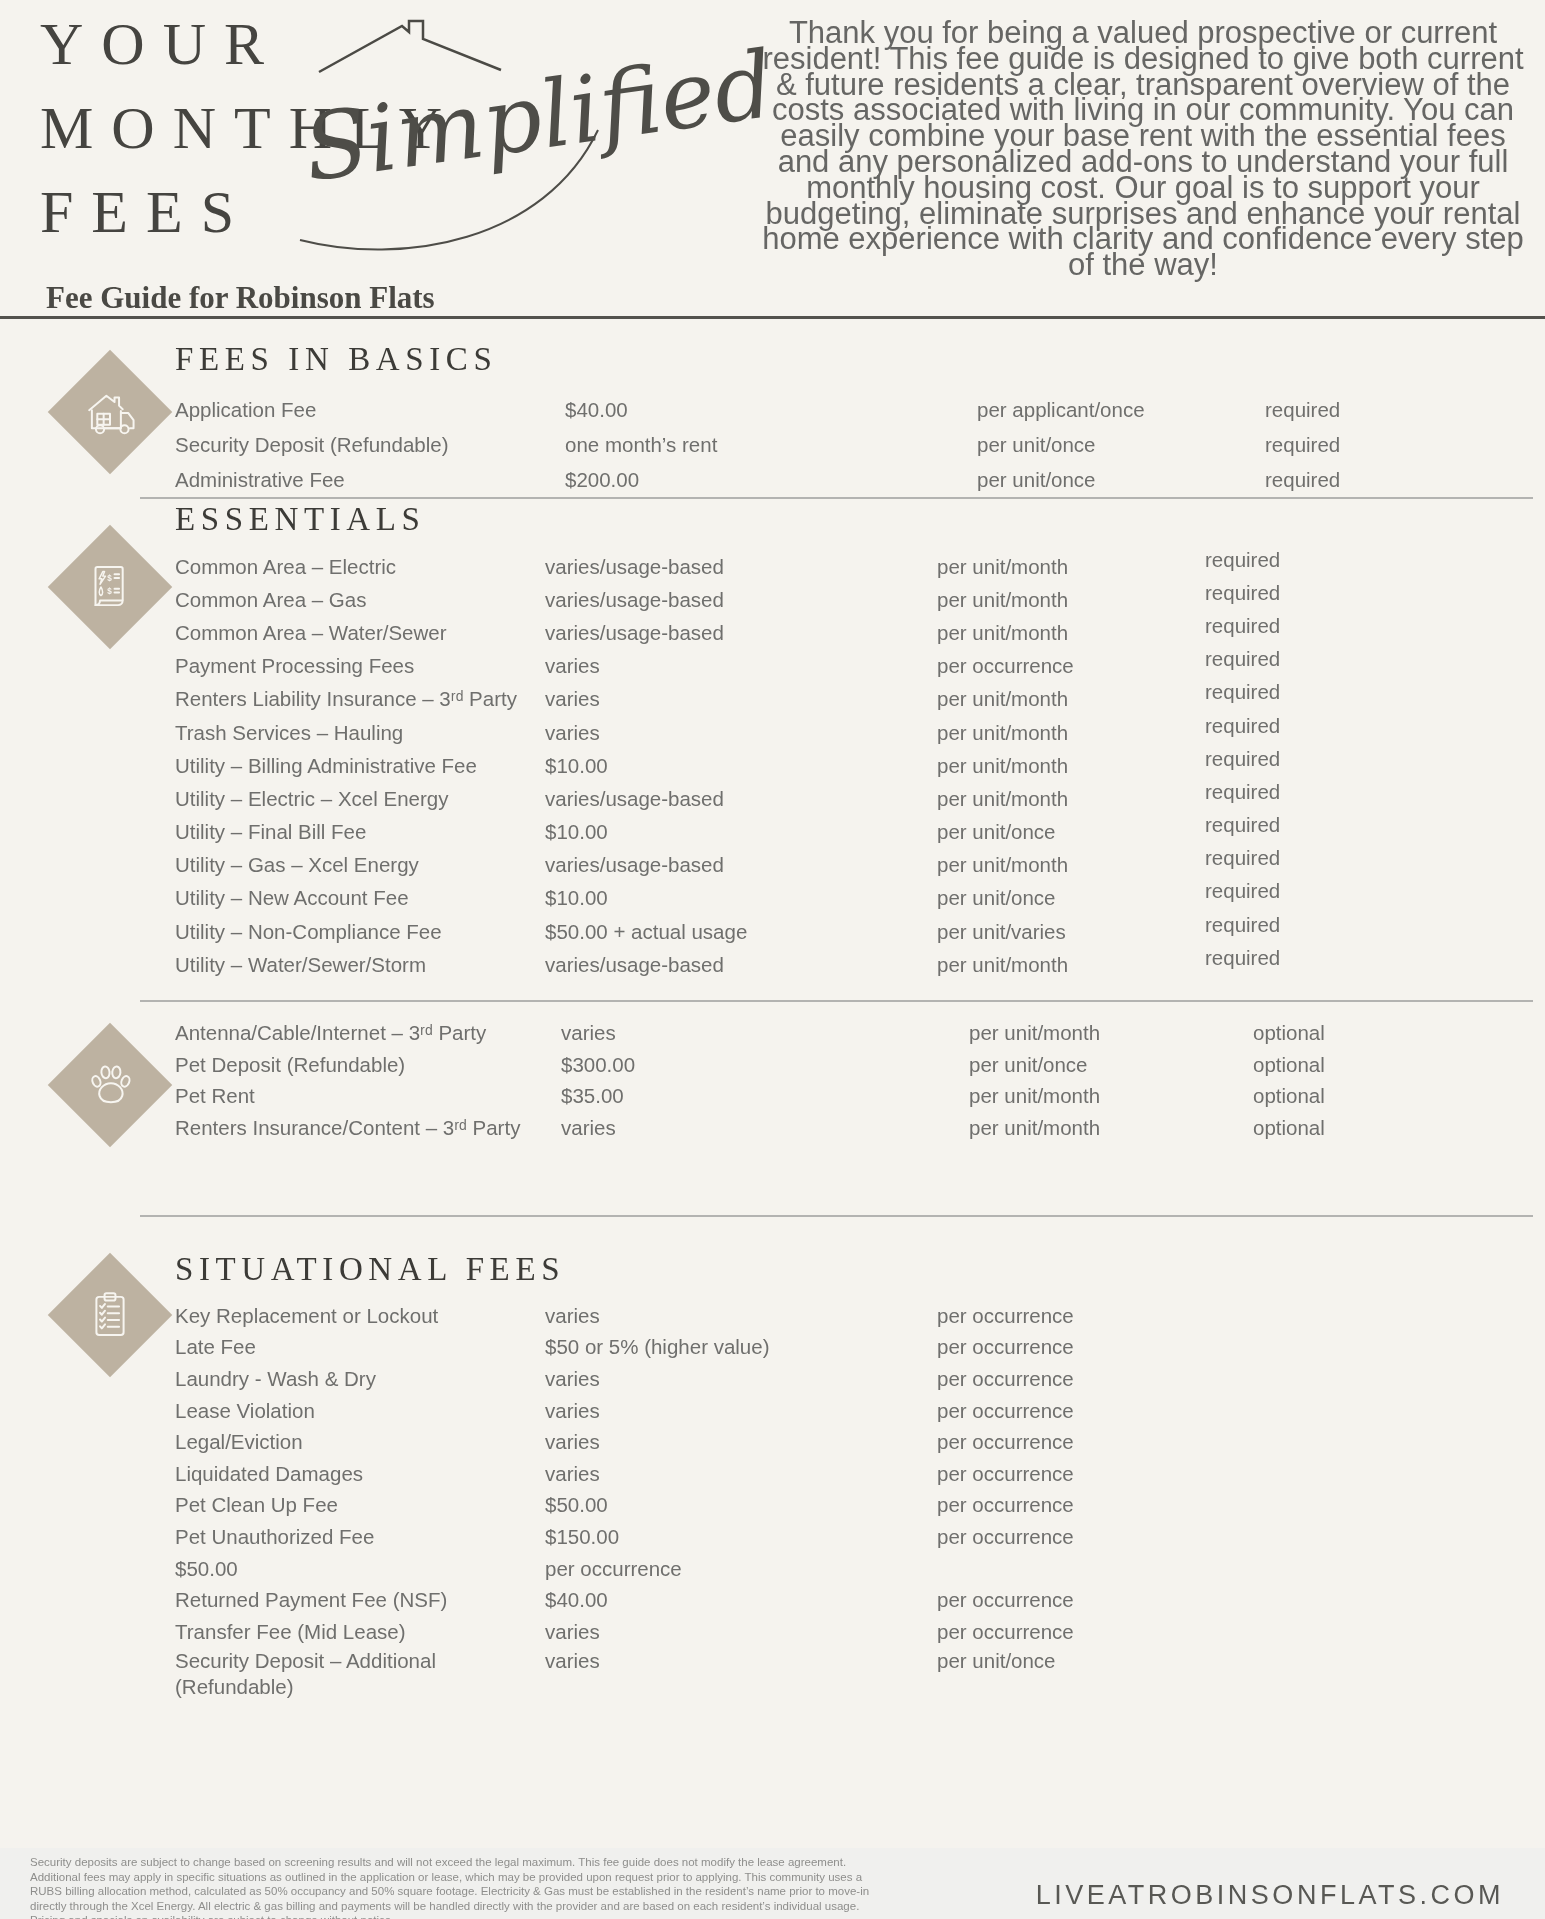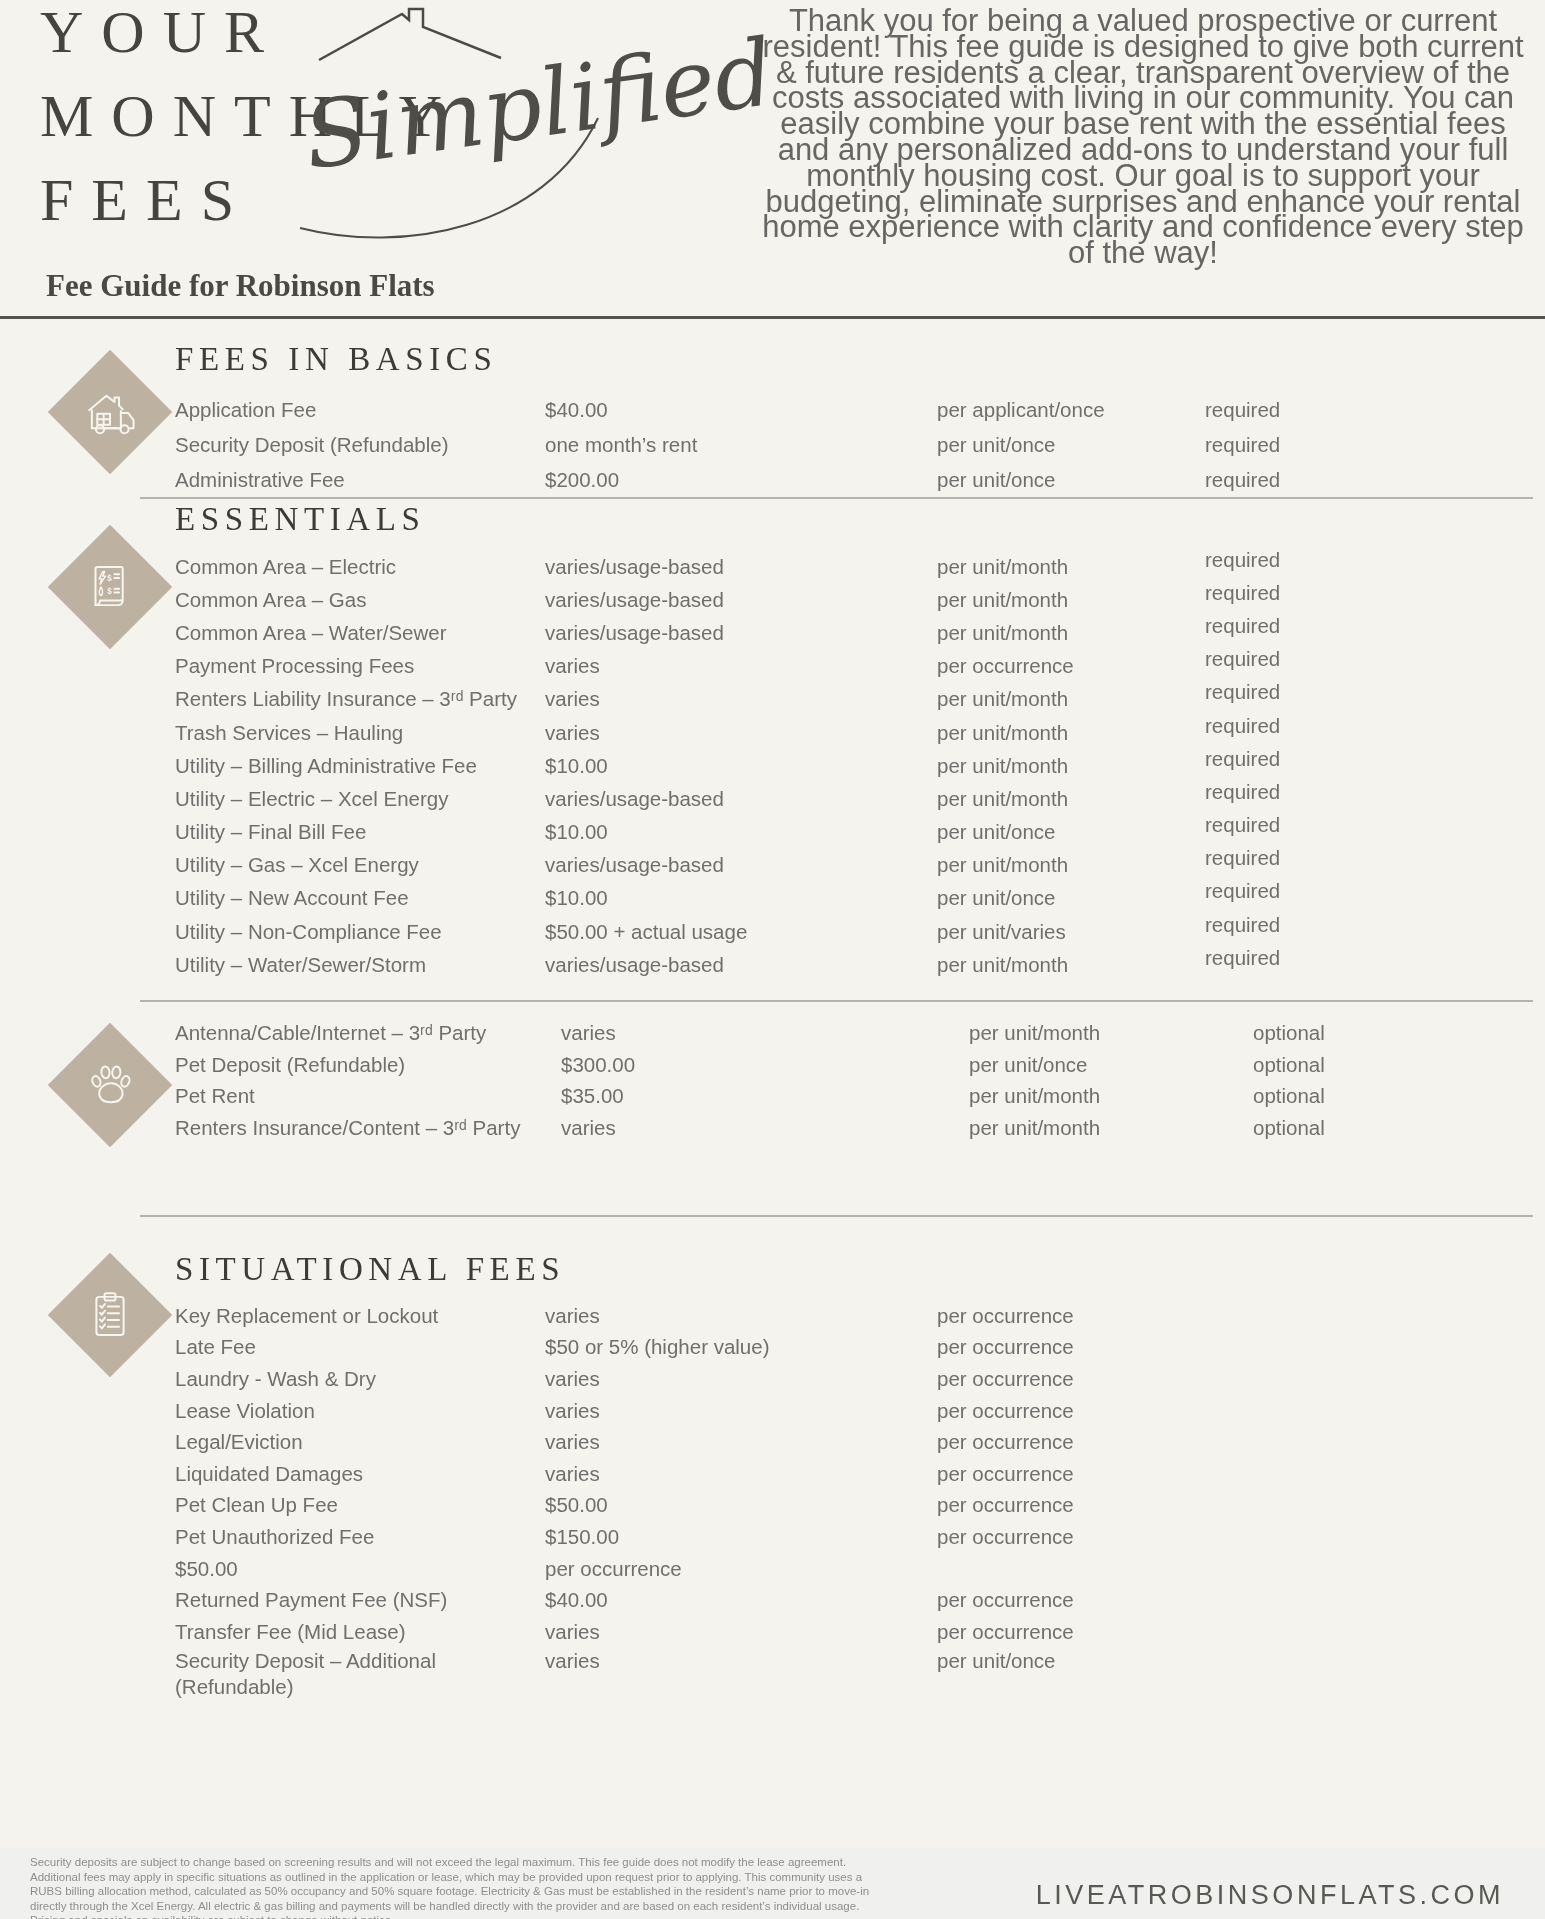--- a/index.html
+++ b/index.html
@@ -52,21 +52,21 @@
   .s1{top:338px;} .s2{top:498px;} .s3{top:1008px;} .s4{top:1248px;}
   .sec-title{
     margin:0;font-family:"Liberation Serif", serif;font-weight:400;
     font-size:33px;letter-spacing:0.17em;color:#3c3b37;line-height:42px;
     white-space:nowrap;
   }
   .rows{display:block;}
   .s1 .rows{margin-top:12px;} .s2 .rows{margin-top:10px;}
   .s3 .rows{margin-top:9px;}  .s4 .rows{margin-top:10px;}
   .row{display:grid;grid-template-columns:370px 392px 268px 1fr;align-items:center;}
-  .s1 .row{height:35px;} .s2 .row{height:33.2px;}
+  .s1 .row{height:35px;gap:20px;} .s2 .row{height:33.2px;}
   .s3 .row{height:31.8px;gap:16px;} .s4 .row{height:31.6px;}
   .s4 .row:last-child{height:auto;min-height:31.6px;align-items:start;}
   .c{font-size:20.5px;line-height:26px;color:#6f6f6d;}
   .c.name{padding-right:14px;}
   .s2 .flag{transform:translateY(-7px);}
   
   .footer{position:absolute;left:0;right:0;top:1848px;height:71px;background:#f0f0ee;}
   .disclaimer{
     position:absolute;left:30px;top:7px;width:850px;
     font-size:11.5px;line-height:14.6px;color:#8e8e8c;
@@ -74,21 +74,21 @@
   .website{
     position:absolute;right:41px;top:32px;
     font-size:27px;letter-spacing:0.13em;color:#585854;white-space:nowrap;
   }
   svg.glyph{stroke:#f7f5f0;fill:none;stroke-width:2.2;stroke-linecap:round;stroke-linejoin:round;}
   svg.glyph text{stroke:none;fill:#f7f5f0;font-family:"Liberation Sans",sans-serif;font-weight:bold;}
 </style>
 </head>
 <body>
 
-<div class="abs" style="left:0;top:4px;right:0;height:316px;">
+<div class="abs" style="left:0;top:16px;right:0;height:316px;">
   <div class="brand-line bl1">YOUR</div>
   <div class="brand-line bl2">MONTHLY</div>
   <div class="brand-line bl3">FEES</div>
 
   <svg class="roof-svg" width="190" height="58" viewBox="0 0 190 58">
     <path d="M4 54 L87 8 L94 14 L94 3 L108 3 L108 21 L186 52" fill="none" stroke="#4b4a45" stroke-width="2.5" stroke-linejoin="miter"></path>
   </svg>
 
   <svg class="swash-svg" width="330" height="150" viewBox="0 0 330 150">
     <path d="M8 126 C110 152 252 128 306 16" fill="none" stroke="#4e4d48" stroke-width="2"></path>

